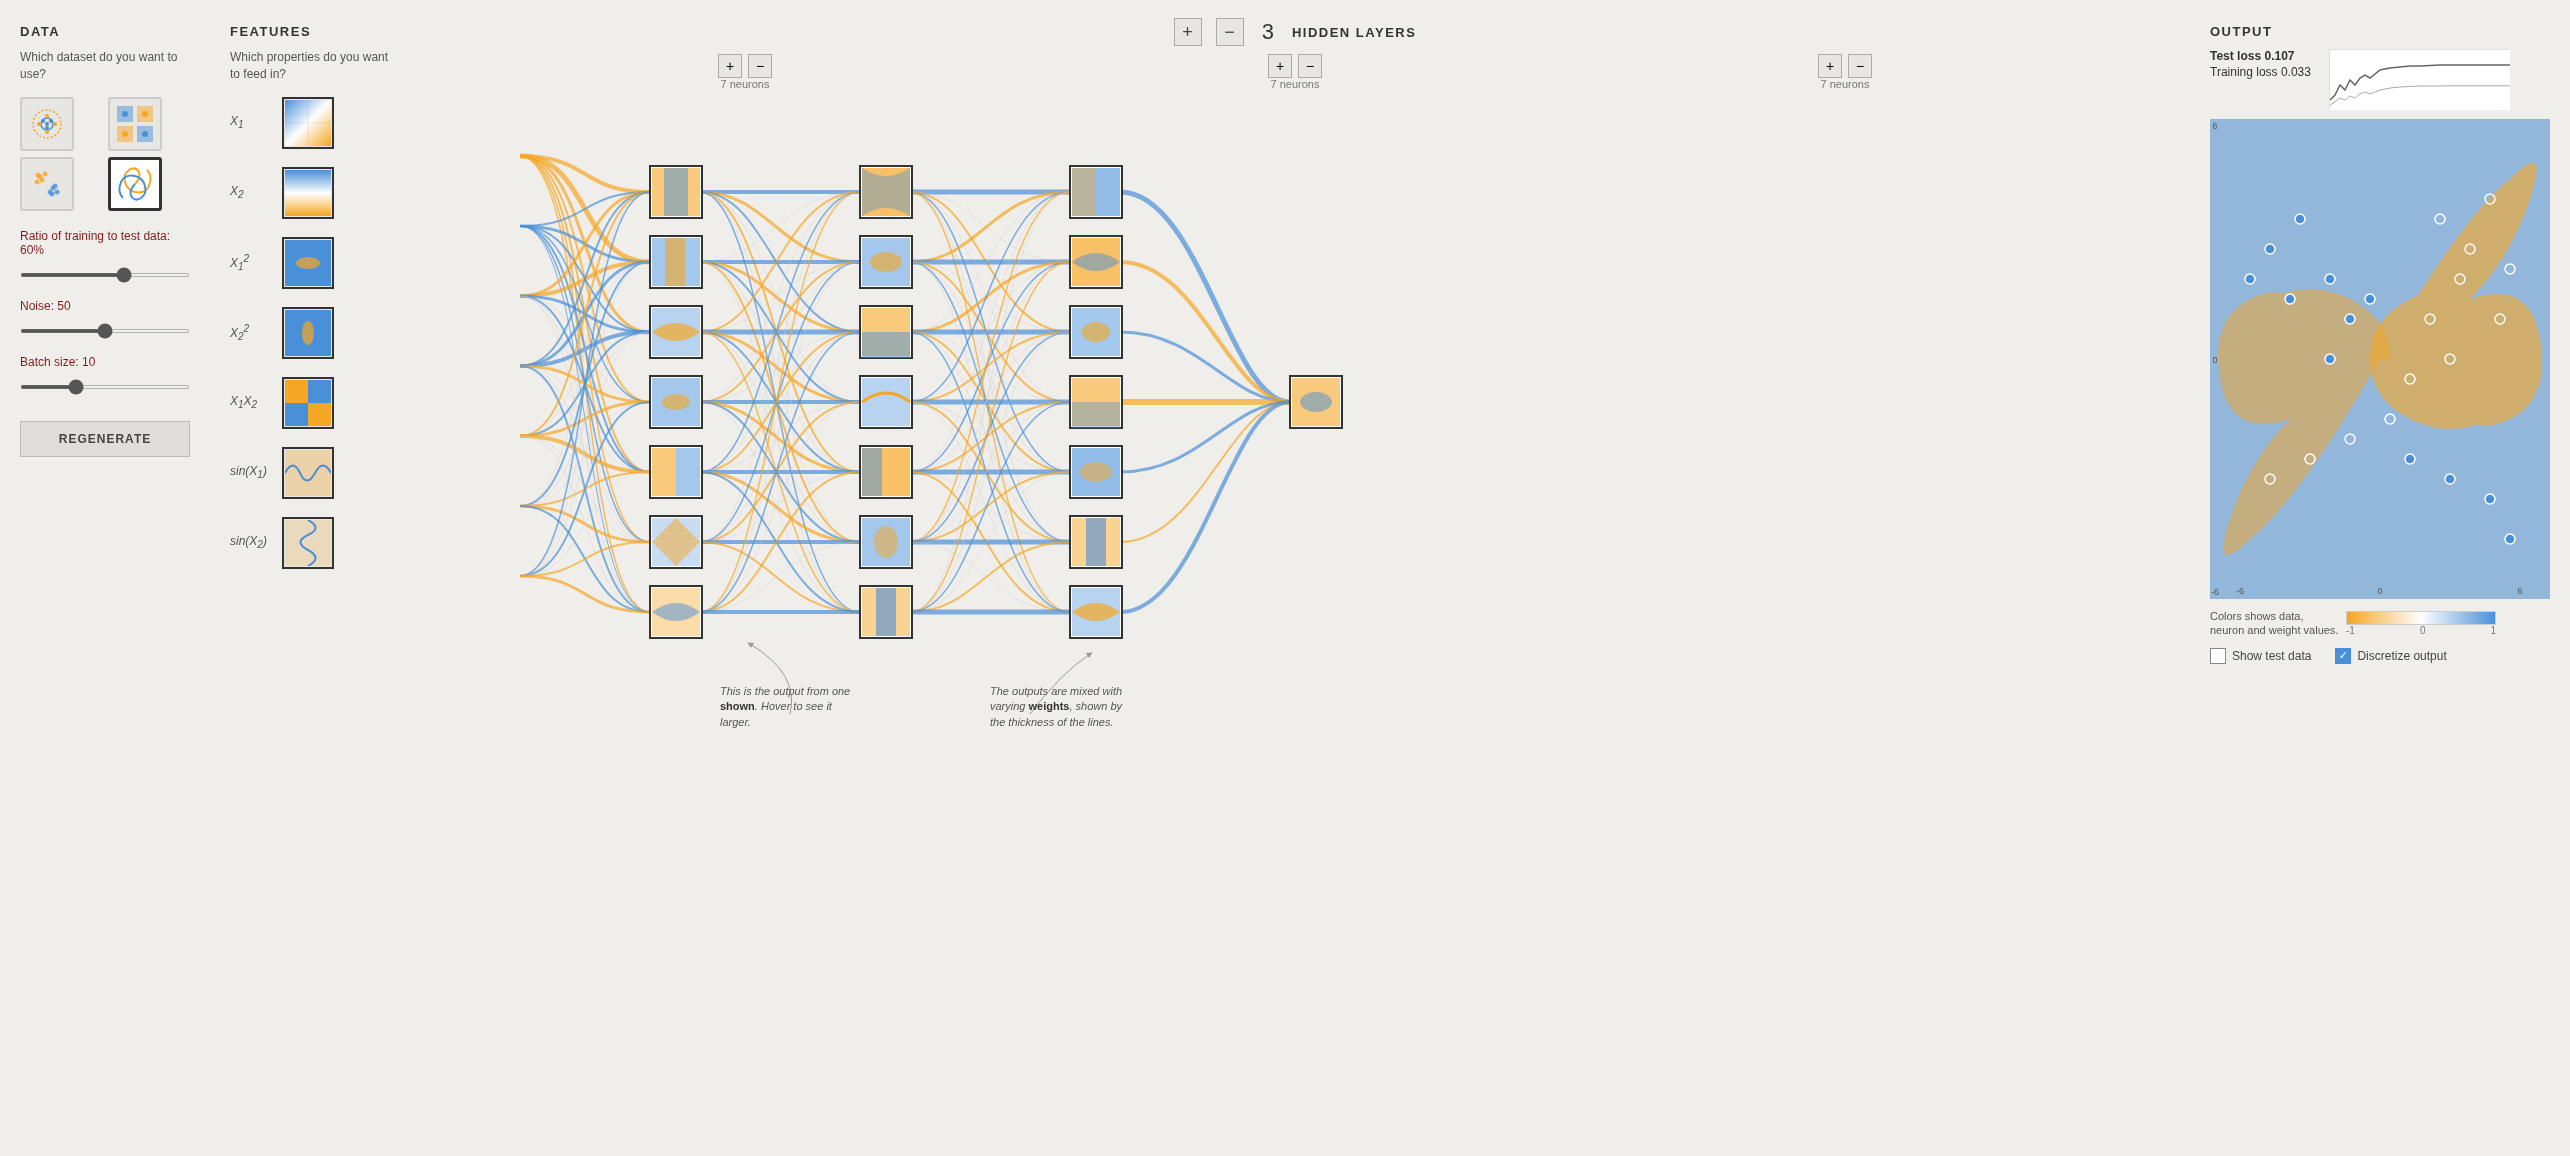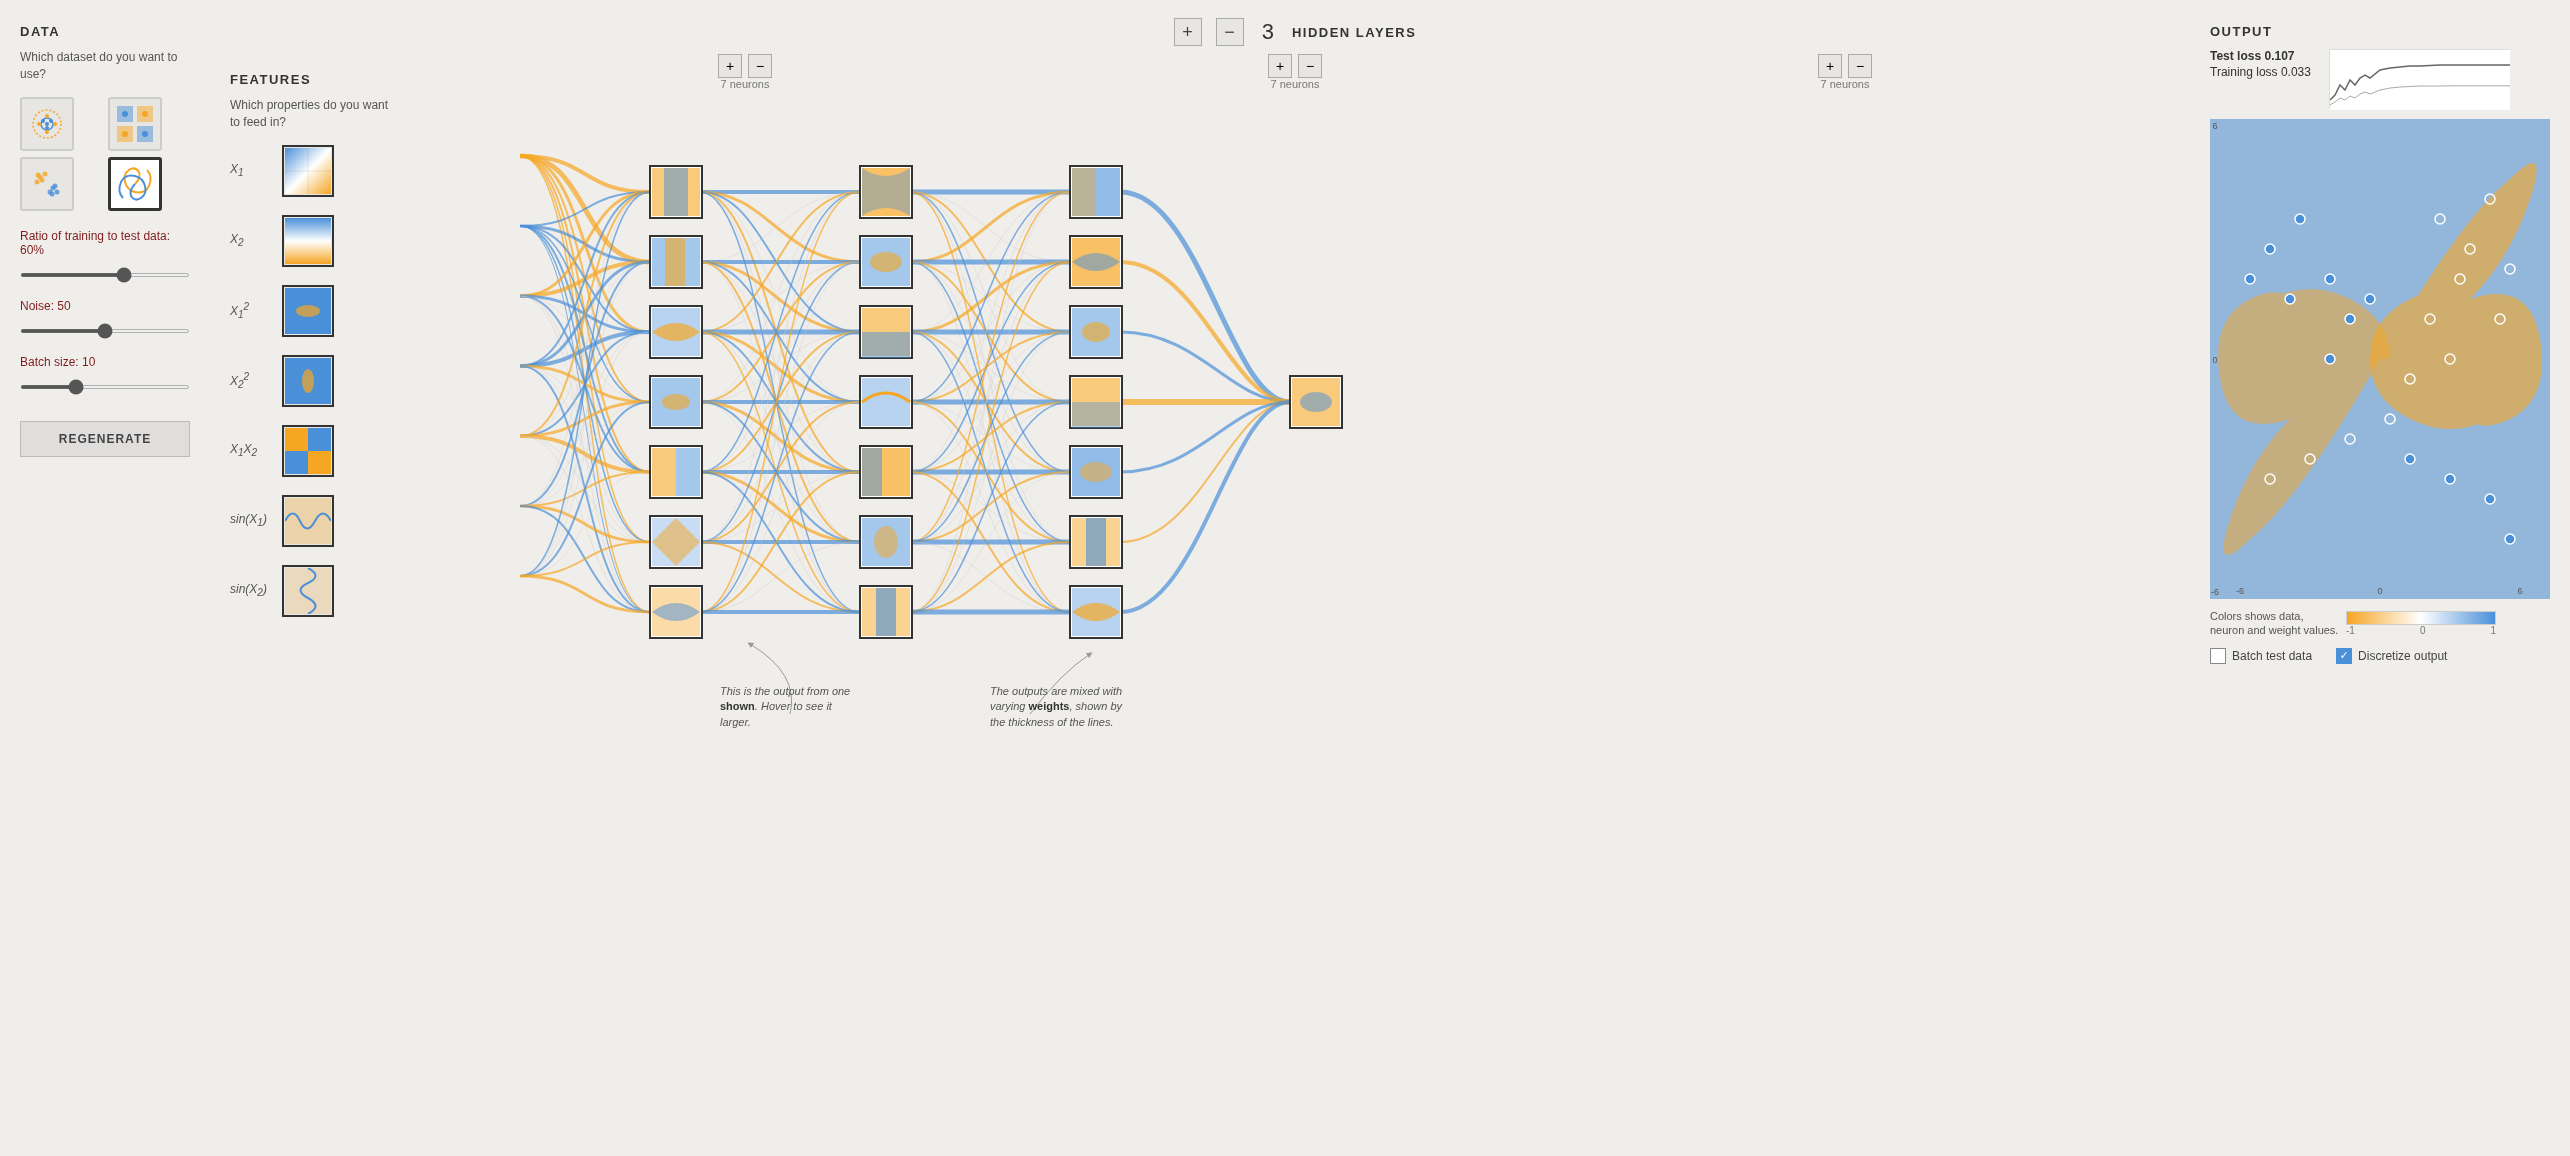--- a/index.html
+++ b/index.html
@@ -87,21 +87,20 @@
       cursor: pointer;
       color: #444;
       margin-top: 10px;
     }
 
     
     .features-panel {
       width: 200px;
       padding: 24px 10px 24px 20px;
       flex-shrink: 0;
-      margin-top: 48px;
     }
     .feature-node {
       display: flex;
       align-items: center;
       margin-bottom: 18px;
     }
     .feature-label {
       font-size: 12px;
       color: #555;
       width: 52px;
@@ -811,21 +810,21 @@
           <span>-1</span>
           <span>0</span>
           <span>1</span>
         </div>
       </div>
     </div>
 
     <div class="output-options">
       <label class="checkbox-label">
         <span class="checkbox-box"></span>
-        <span>Batch test data</span>
+        <span>Show test data</span>
       </label>
       <label class="checkbox-label">
         <span class="checkbox-box checked">✓</span>
         <span>Discretize output</span>
       </label>
     </div>
   </div>
 
 </div>
 

